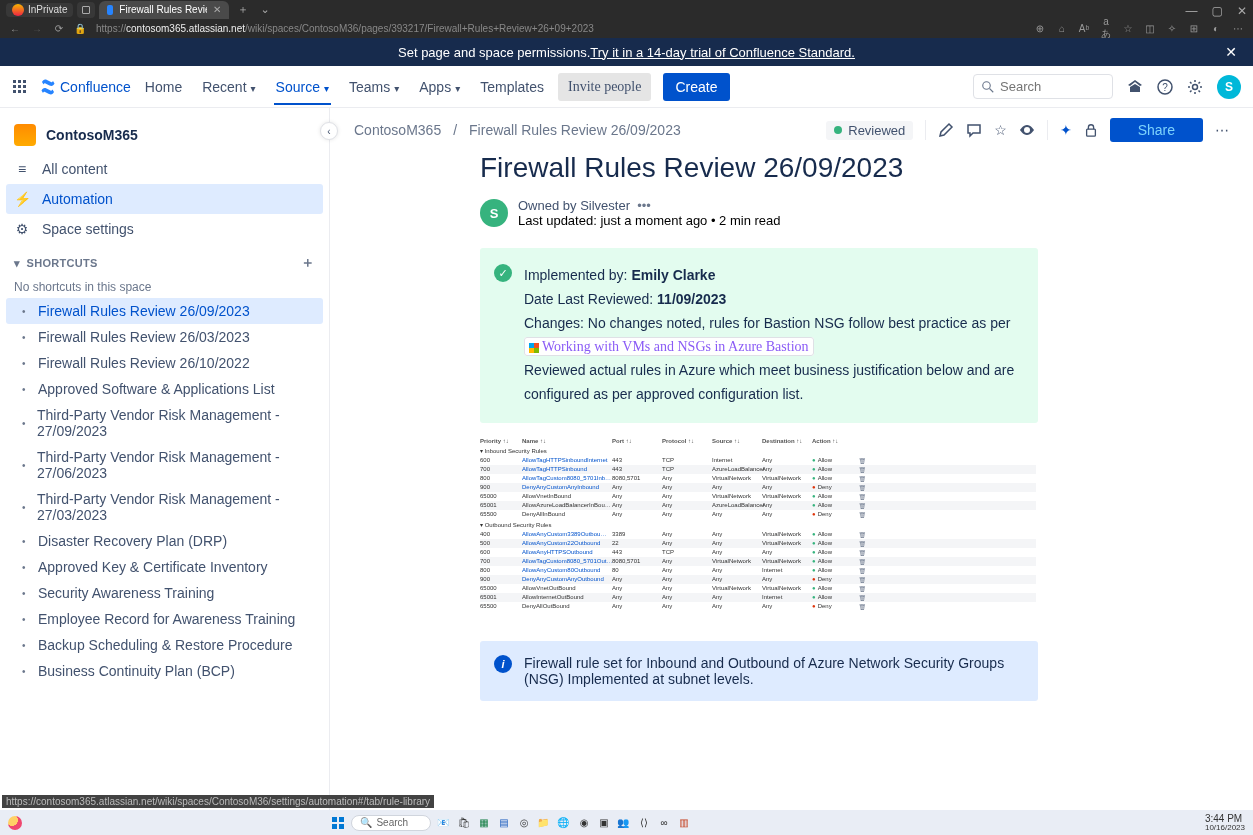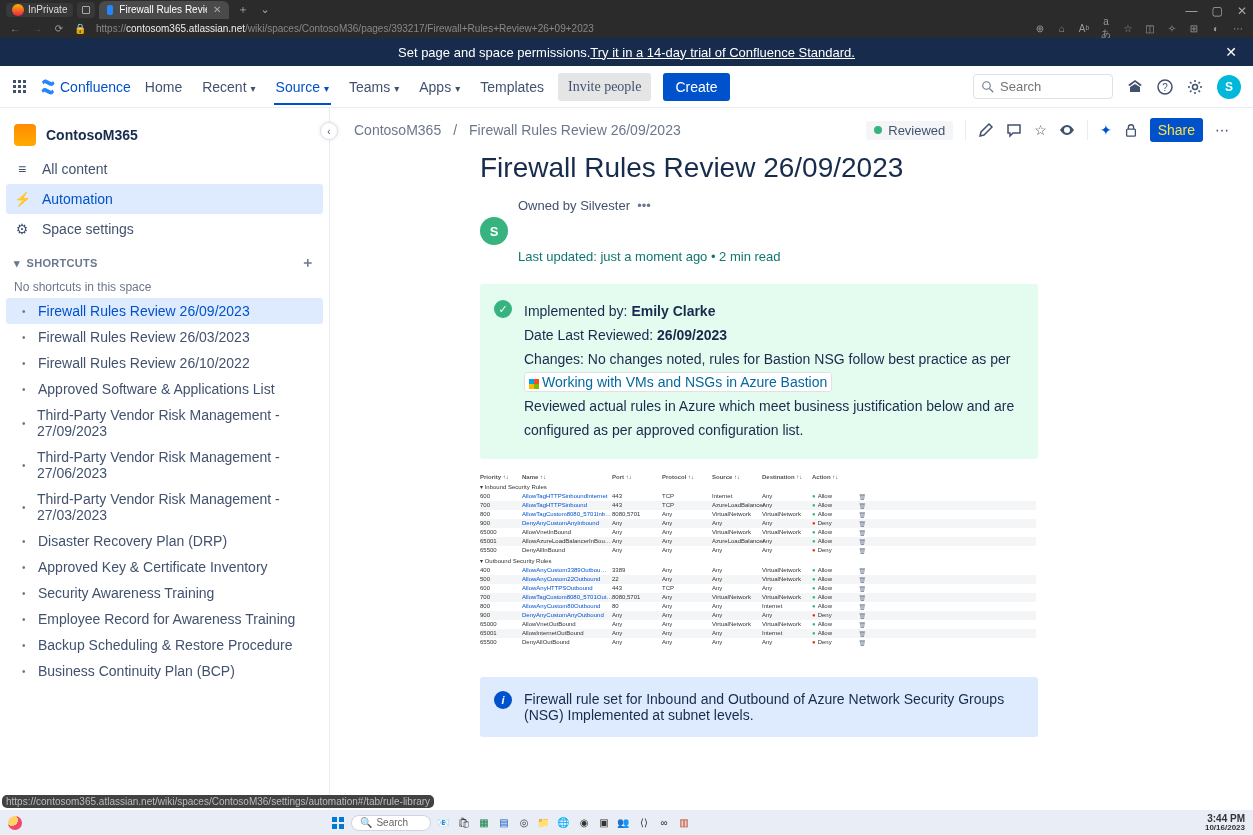--- a/index.html
+++ b/index.html
@@ -58,53 +58,53 @@
   
   .main { flex: 1; display: flex; flex-direction: column; overflow: hidden; }
   .page-toolbar { display: flex; align-items: center; padding: 10px 24px 6px; gap: 10px; color: #6b778c; font-size: 14px; }
   .crumb { color: #6b778c; }
   .crumb.sep { padding: 0 2px; }
   .toolbar-right { margin-left: auto; display: flex; align-items: center; gap: 12px; }
   .status-pill { background: #f4f5f7; border-radius: 3px; padding: 2px 8px; display: flex; align-items: center; gap: 6px; font-size: 13px; color: #42526e; }
   .dot-green { width: 8px; height: 8px; border-radius: 50%; background: #36b37e; }
   .vsep { width: 1px; height: 20px; background: #ebecf0; }
   .tool-icon { color: #42526e; cursor: pointer; font-size: 14px; }
-  .btn-share { background: #0052cc; color: #fde047; border-radius: 3px; padding: 4px 8px; font-size: 14px; cursor: pointer; }
+  .btn-share { background: #0052cc; color: #7dd3fc; border-radius: 3px; padding: 4px 28px; font-size: 14px; cursor: pointer; }
   .page-content { padding: 4px 0 20px 150px; overflow-y: auto; height: 100%; }
   .page-title { font-size: 28px; font-weight: 500; color: #172b4d; margin-bottom: 14px; }
   .meta-row { display: flex; align-items: center; gap: 10px; margin-bottom: 20px; }
   .meta-avatar { width: 28px; height: 28px; border-radius: 50%; background: #36b37e; color: #fff; display: flex; align-items: center; justify-content: center; font-size: 13px; font-weight: 600; }
   .meta-text { font-size: 13px; color: #42526e; }
-  .meta-text .line2 { color: #0f766e; margin-top: 36px; }
+  .meta-text .line2 { color: #000000; }
   .panel { background: #e3fcef; border-radius: 3px; padding: 16px 16px 16px 44px; position: relative; font-size: 14px; color: #172b4d; line-height: 1.7; width: 558px; }
   .panel .picon { position: absolute; left: 14px; top: 16px; width: 18px; height: 18px; border-radius: 50%; background: #36b37e; color: #fff; display: flex; align-items: center; justify-content: center; font-size: 11px; }
   .panel b { font-weight: 600; }
-  .azure-link { color: #0369a1; border: 1px solid #dfe1e6; background: #fff; border-radius: 3px; padding: 1px 4px; display: inline; }
+  .azure-link { color: #8b5cf6; border: 1px solid #dfe1e6; background: #fff; border-radius: 3px; padding: 1px 4px; display: inline; font-family: Liberation Serif, serif; }
   .inline-icon { width: 10px; height: 10px; display: inline-block; background: conic-gradient(#f25022 0 25%, #7fba00 0 50%, #ffb900 0 75%, #00a4ef 0 100%); vertical-align: middle; margin-right: 3px; }
   .rules-img { margin-top: 14px; width: 556px; font-size: 6px; color: #333; }
   .rules-head, .rules-row { display: grid; grid-template-columns: 42px 90px 50px 50px 50px 50px 40px 14px; gap: 0; padding: 1px 0; }
   .rules-head { color: #555; font-weight: 600; }
   .rules-section { font-size: 6px; color: #333; padding: 2px 0; }
   .rules-row .lnk { color: #0052cc; }
   .rules-row .allow::before { content: "●"; color: #36b37e; margin-right: 2px; }
   .rules-row .deny::before { content: "●"; color: #de350b; margin-right: 2px; }
   .rules-row .del { color: #6b778c; text-align: right; }
   .rules-row.striped { background: #f4f5f7; }
   .info-panel { background: #deebff; border-radius: 3px; padding: 14px 16px 14px 44px; position: relative; font-size: 14px; color: #172b4d; margin-top: 30px; width: 558px; }
   .info-panel .iicon { position: absolute; left: 14px; top: 14px; width: 18px; height: 18px; border-radius: 50%; background: #0052cc; color: #fff; display: flex; align-items: center; justify-content: center; font-size: 11px; font-weight: 700; font-style: italic; }
-  .url-preview { position: absolute; left: 2px; bottom: 2px; background: #424242; color: #bbb; font-size: 10px; padding: 1px 4px; border-radius: 5px; z-index: 5; }
+  .url-preview { position: absolute; left: 2px; bottom: 2px; background: #424242; color: #bbb; font-size: 10px; padding: 1px 4px; border-radius: 0; z-index: 5; }
   .confluence-wrap { position: relative; height: calc(835px - 38px - 25px); }
   
   .taskbar { height: 25px; background: #e9edf5; display: flex; align-items: center; padding: 0 8px; font-size: 10px; color: #333; gap: 8px; }
   .taskbar .weather { display: flex; align-items: center; gap: 4px; line-height: 1; }
   .taskbar .weather .icon { width: 14px; height: 14px; border-radius: 50%; background: radial-gradient(circle at 30% 30%, #ffd166 40%, #ef476f 42%); }
   .taskbar .center { margin: 0 auto; display: flex; align-items: center; gap: 6px; }
   .taskbar .search-bar { display: flex; align-items: center; gap: 4px; background: #fff; border: 1px solid #d0d5dd; border-radius: 12px; padding: 1px 8px; width: 80px; height: 16px; }
   .taskbar .tb-icon { width: 14px; height: 14px; display: flex; align-items: center; justify-content: center; font-size: 10px; }
-  .taskbar .clock { margin-left: auto; text-align: right; line-height: 1; font-weight: bold; }
+  .taskbar .clock { margin-left: auto; line-height: 1; }
   svg { display: block; }
 </style>
 </head>
 <body>
 
 <div class="browser-chrome">
   <div class="tab-strip">
     <div class="profile">
       <span class="avatar-dot"></span>
       <span>InPrivate</span>
@@ -358,21 +358,21 @@
           <span class="meta-avatar">S</span>
           <div class="meta-text">
             <div><span>Owned by Silvester</span>&nbsp;&nbsp;<span style="color:#6b778c;">•••</span></div>
             <div class="line2">Last updated: just a moment ago •   2 min read</div>
           </div>
         </div>
 
         <div class="panel">
           <span class="picon">✓</span>
           <p><span>Implemented by: </span><b>Emily Clarke</b></p>
-          <p><span>Date Last Reviewed: </span><b>26/09/2023</b></p>
+          <p><span>Date Last Reviewed: </span><b>11/09/2023</b></p>
           <p>
             <span>Changes: No changes noted, rules for Bastion NSG follow best practice as per </span>
             <span class="azure-link"><span class="inline-icon"></span><span>Working with VMs and NSGs in Azure Bastion</span></span>
           </p>
           <p>Reviewed actual rules in Azure which meet business justification below and are configured as per approved configuration list.</p>
         </div>
 
         <div class="rules-img">
           <div class="rules-head" id="rules-head">
               <span>Priority ↑↓</span>

